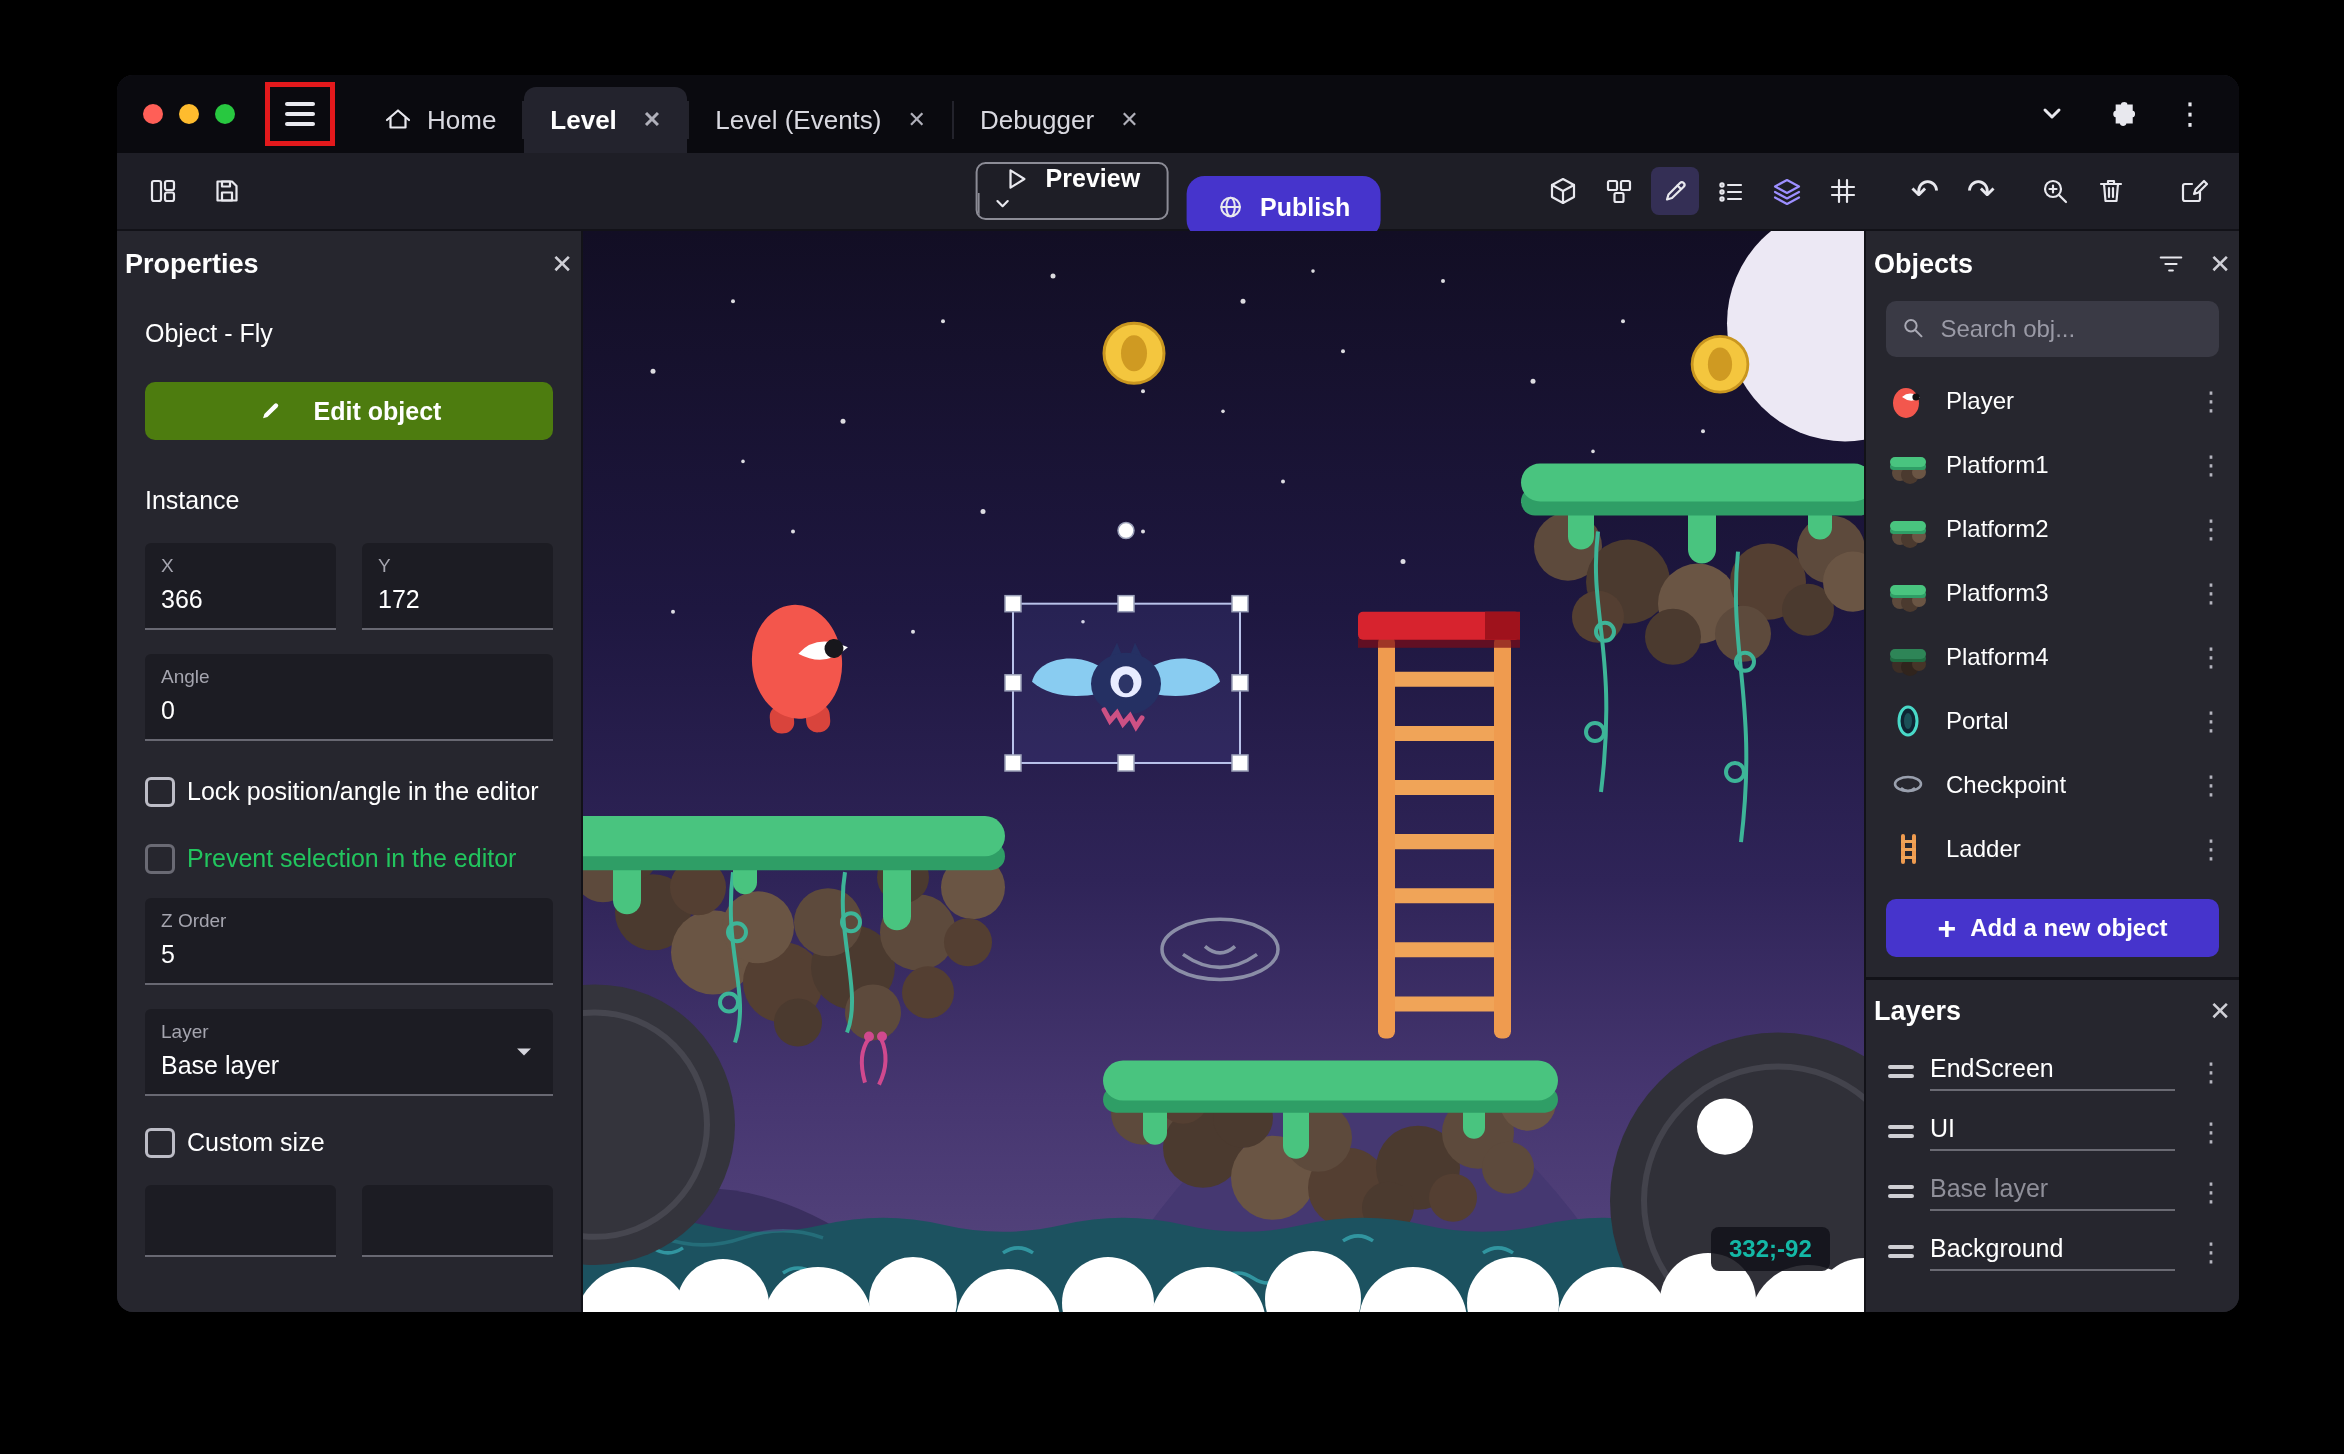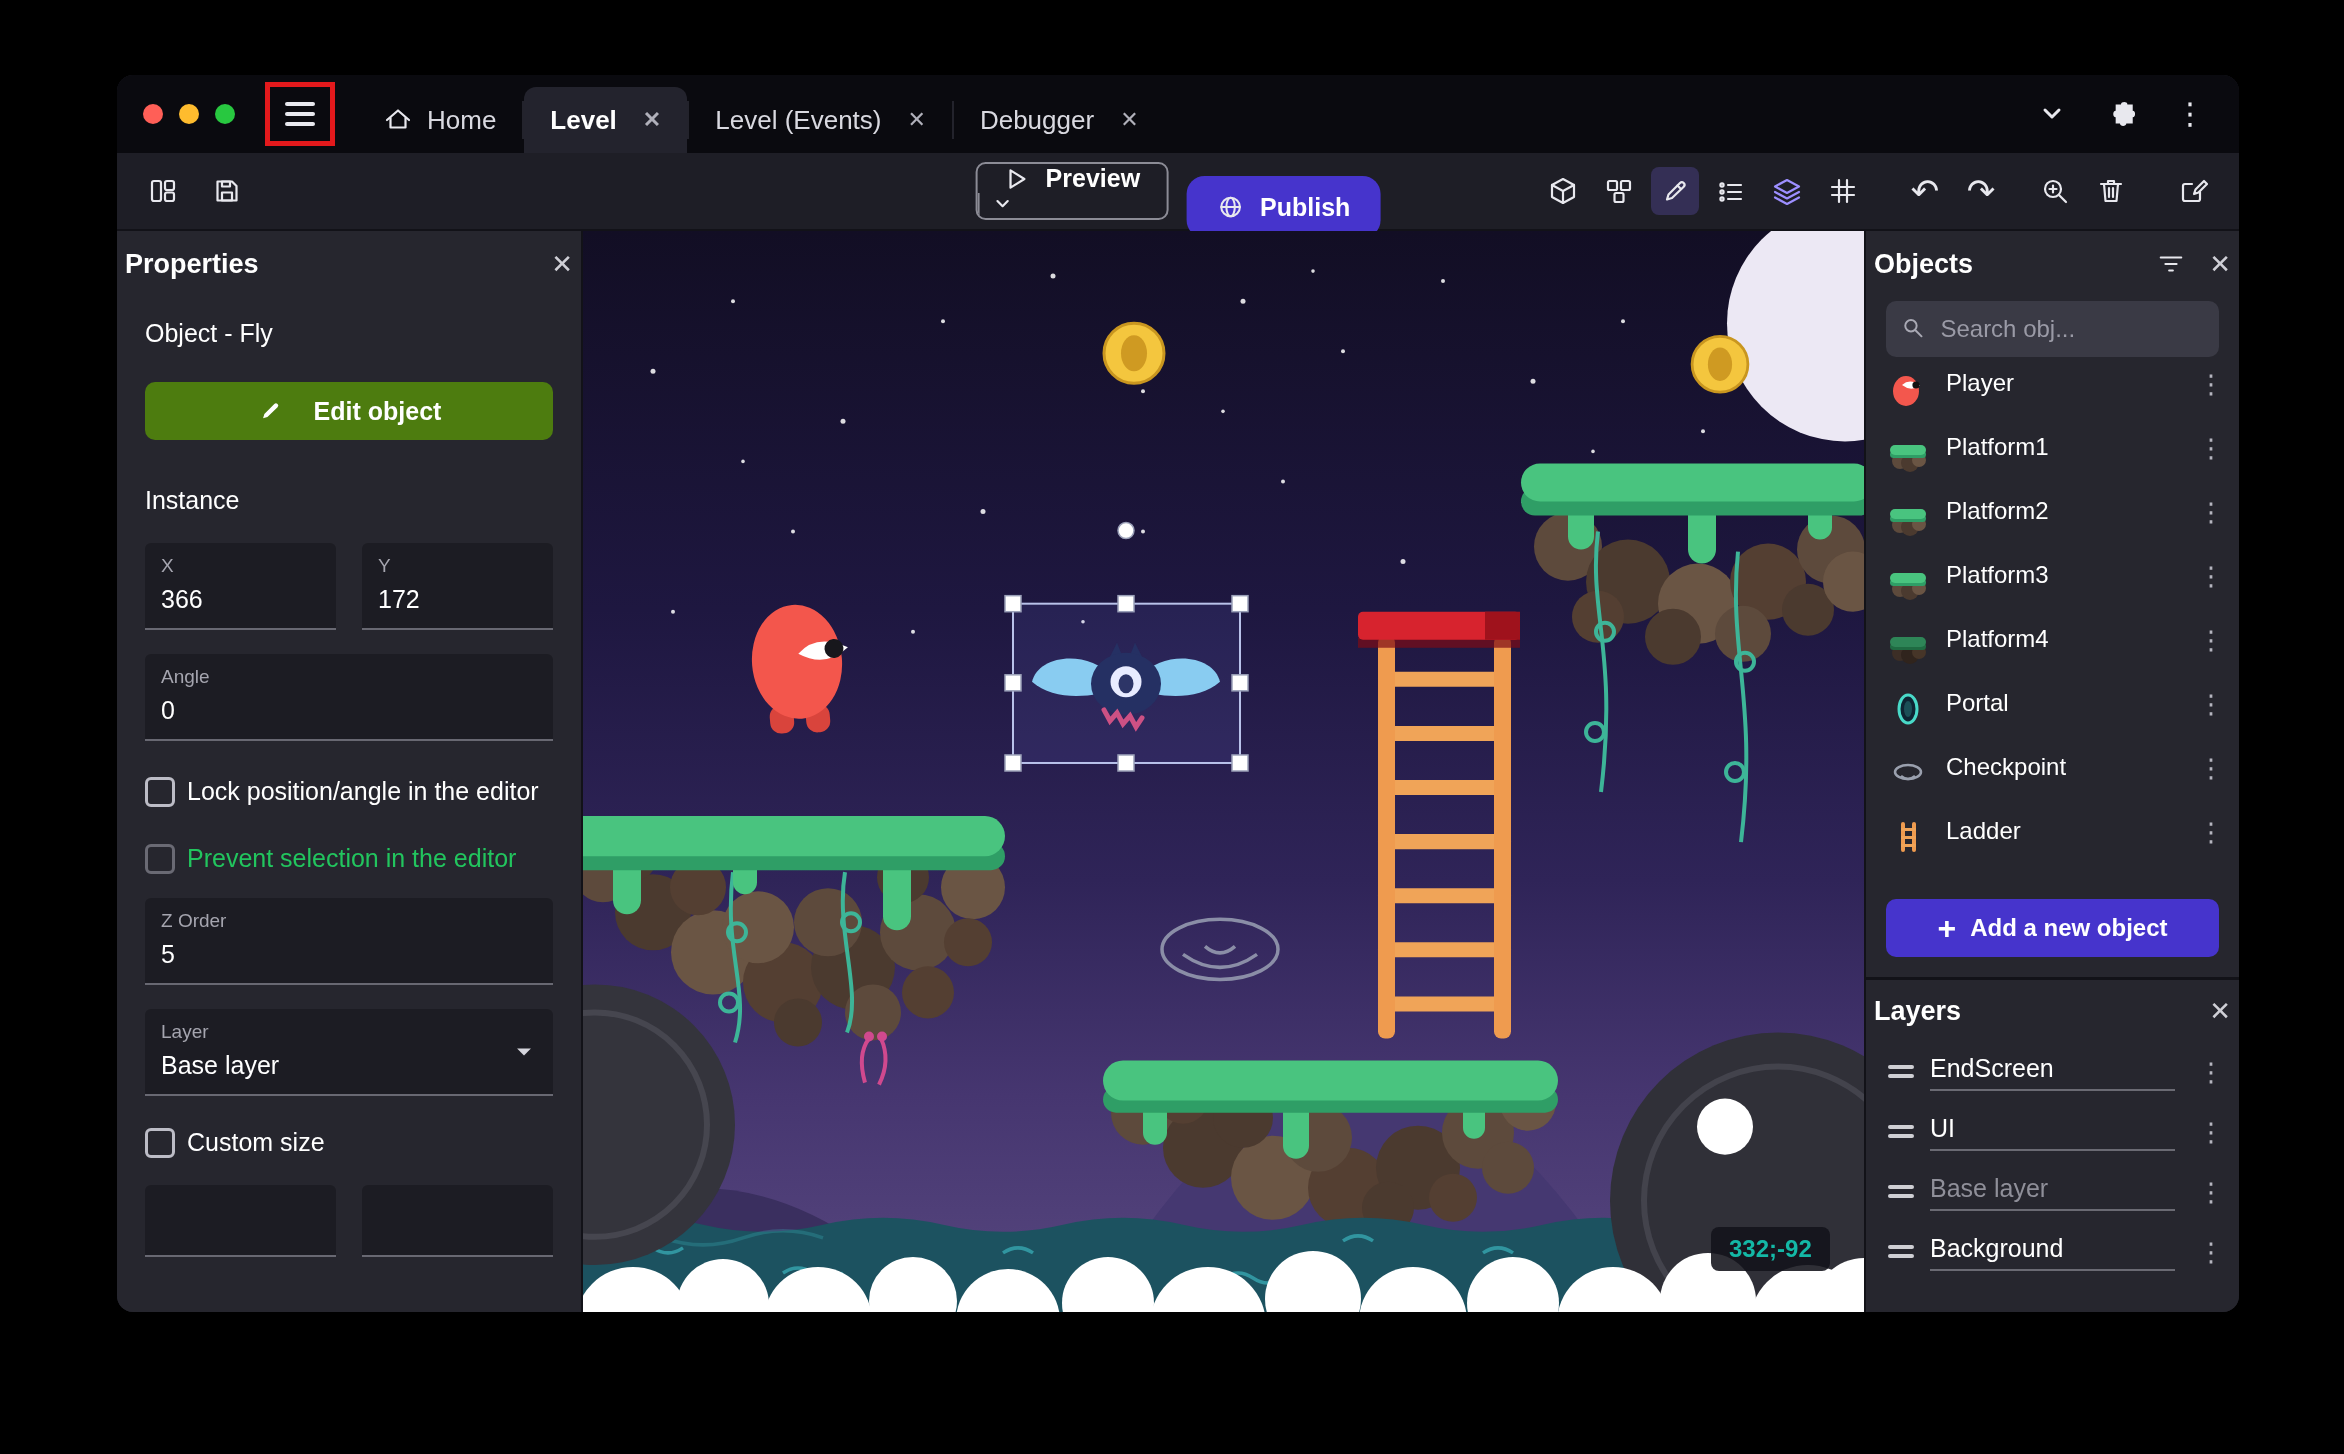--- a/index.html
+++ b/index.html
@@ -78,21 +78,21 @@
   .coord-tip { position:absolute; left:1128px; top:996px; background:rgba(18,18,26,.88); color:#14b8a6;
                font-size:24px; font-weight:bold; padding:8px 18px; border-radius:8px; }
 
   
   .rightcol { width:375px; flex:0 0 auto; background:#26262e; border-left:2px solid #121218; display:flex; flex-direction:column; }
   .objects-head-icons { display:flex; align-items:center; gap:24px; }
   .search-box { margin:4px 20px 12px; height:56px; background:#3a3a45; border-radius:10px;
                 display:flex; align-items:center; gap:14px; padding:0 16px; flex:0 0 auto; }
   .search-input { background:transparent; border:none; outline:none; color:#e6e6ec; font-size:24px; width:100%; font-family:inherit; }
   .search-input::placeholder { color:#9a9aa6; }
-  .obj-row { height:64px; flex:0 0 auto; display:flex; gap:18px; padding:0 8px 0 22px; }
+  .obj-row { height:64px; flex:0 0 auto; display:flex; align-items:center; gap:18px; padding:0 8px 0 22px; }
   .obj-thumb { width:40px; height:40px; flex:0 0 auto; }
   .obj-name { flex:1; font-size:24px; }
   .kebab { width:40px; text-align:center; color:#b5b5bf; font-size:26px; }
   .add-btn { margin:18px 20px 20px; height:58px; flex:0 0 auto; background:#4634cc; border-radius:10px;
              display:flex; align-items:center; justify-content:center; gap:14px; font-size:24px; font-weight:bold; }
   .plus { font-size:32px; font-weight:bold; line-height:1; }
 
   .layers-panel { border-top:3px solid #121218; display:flex; flex-direction:column; flex:1; min-height:0; }
   .layers-panel .panel-head { height:62px; }
   .layer-row { height:60px; flex:0 0 auto; display:flex; align-items:center; gap:16px; padding:0 8px 0 22px; }

